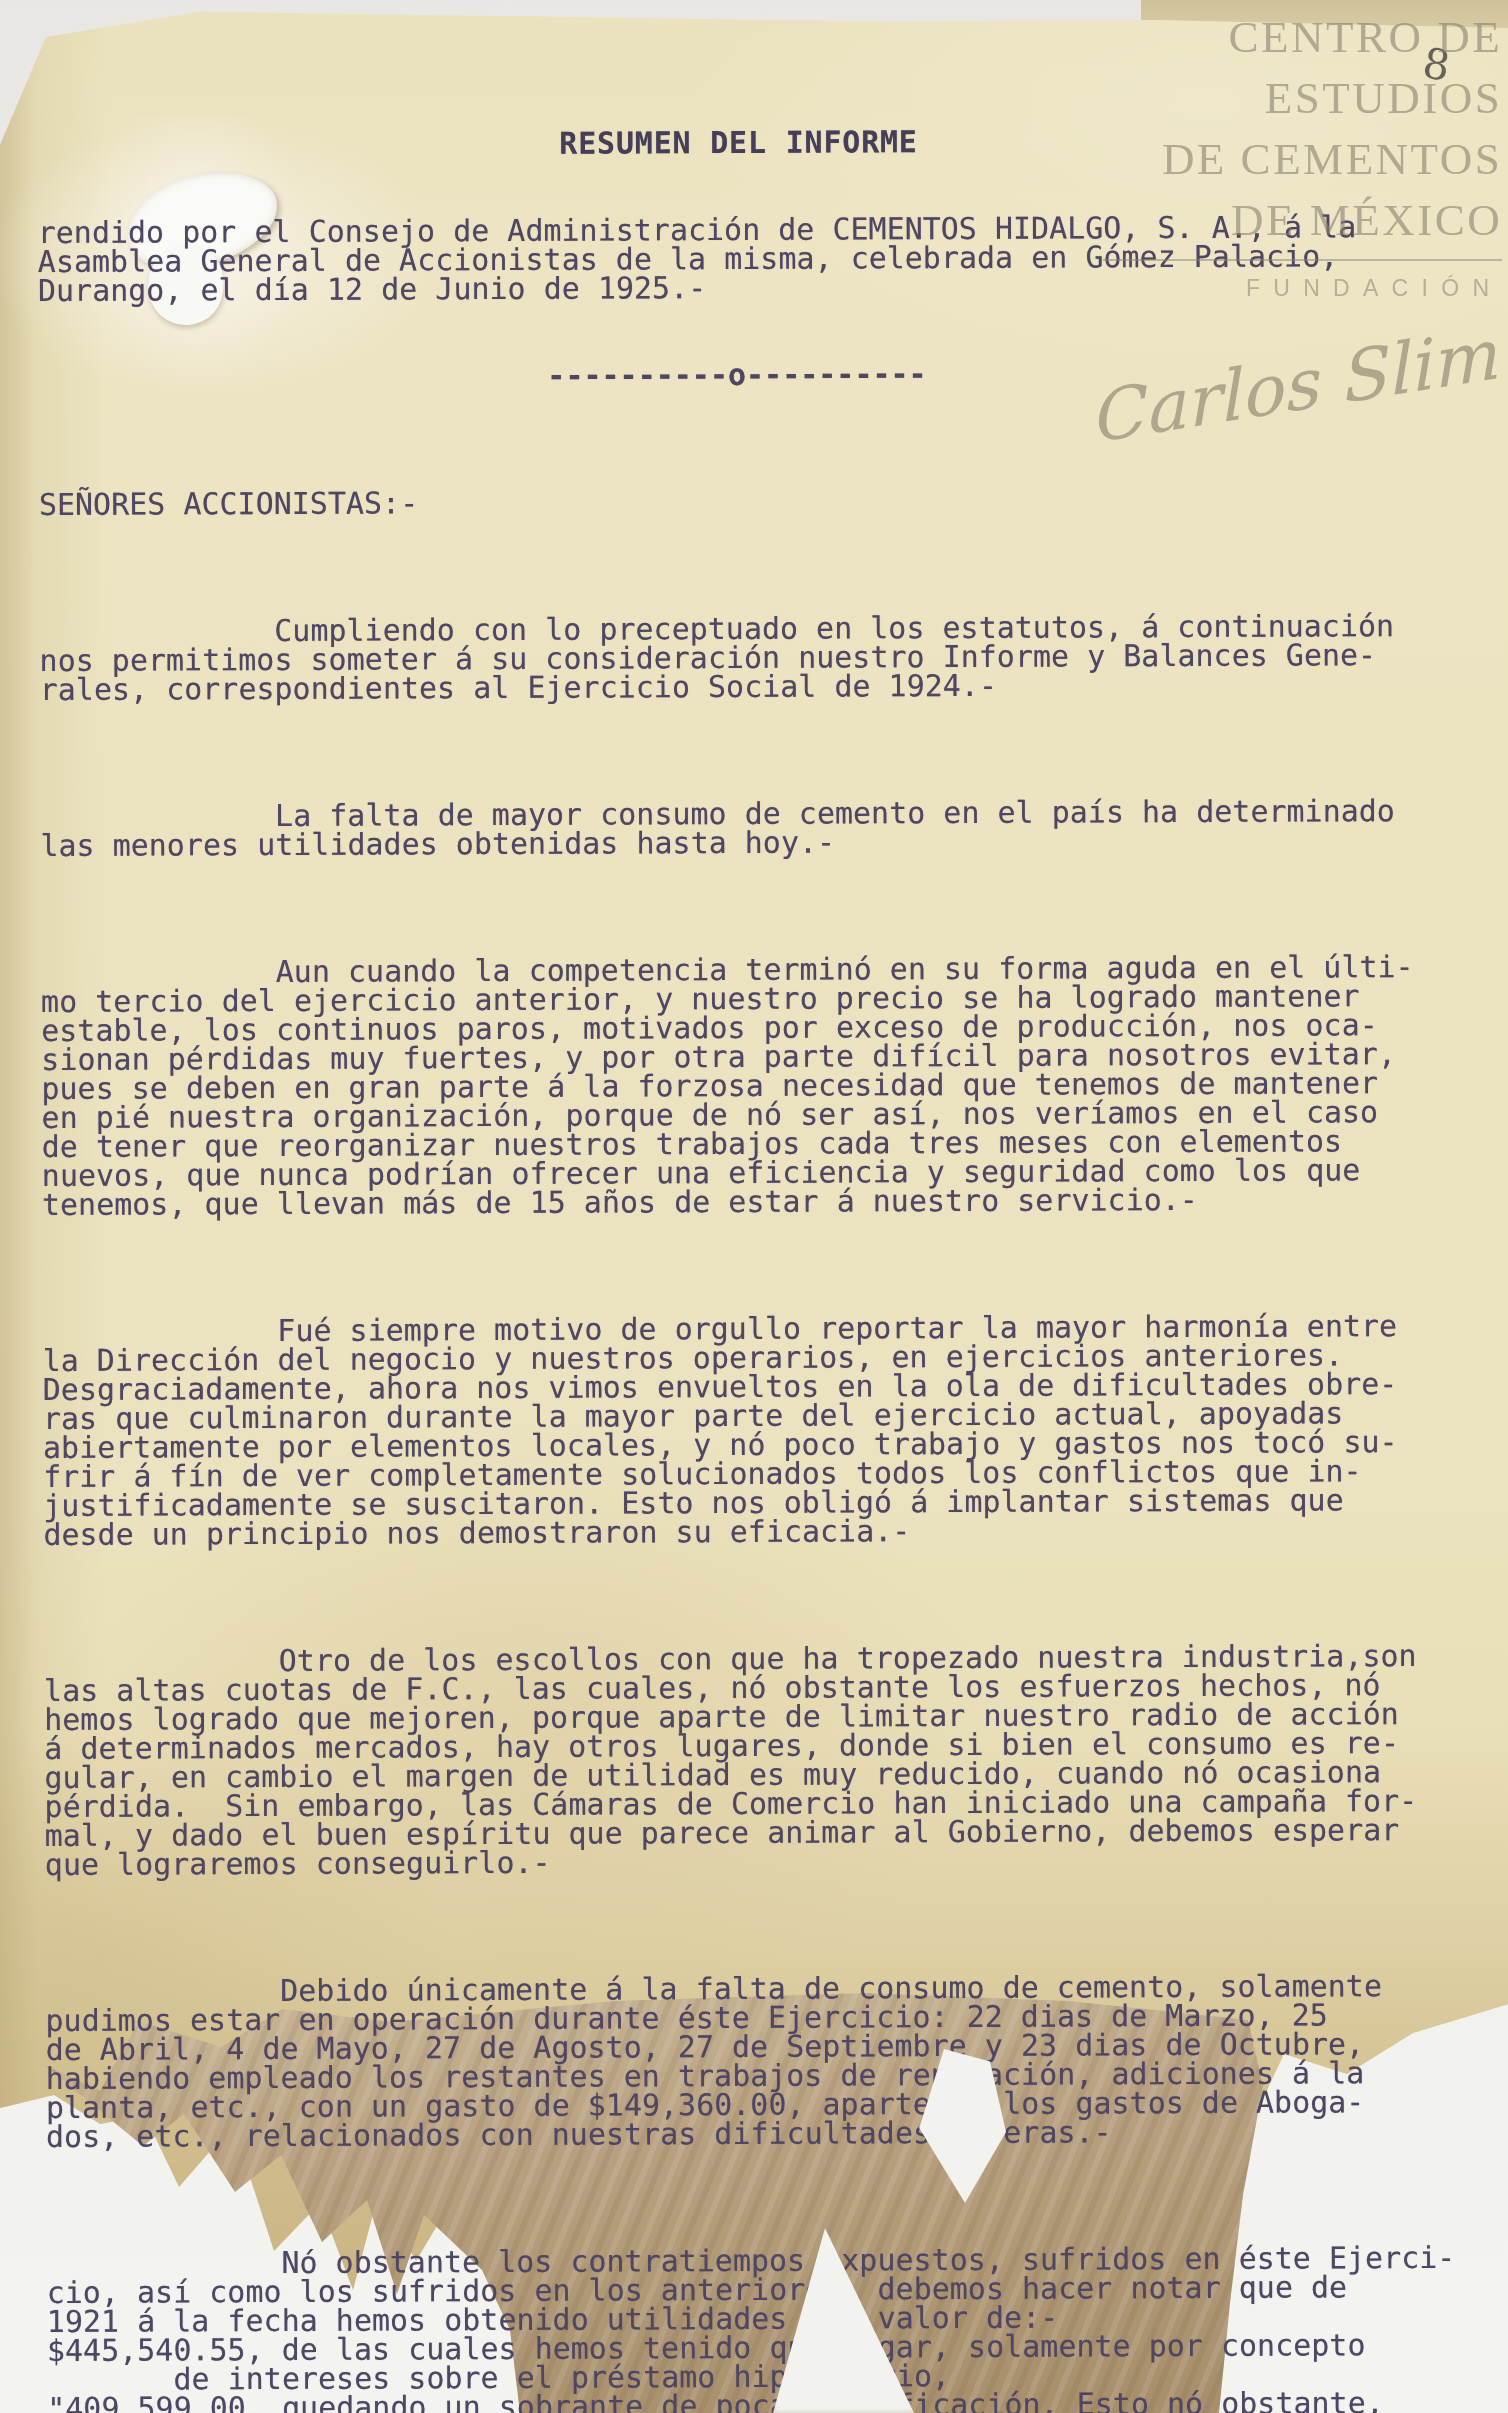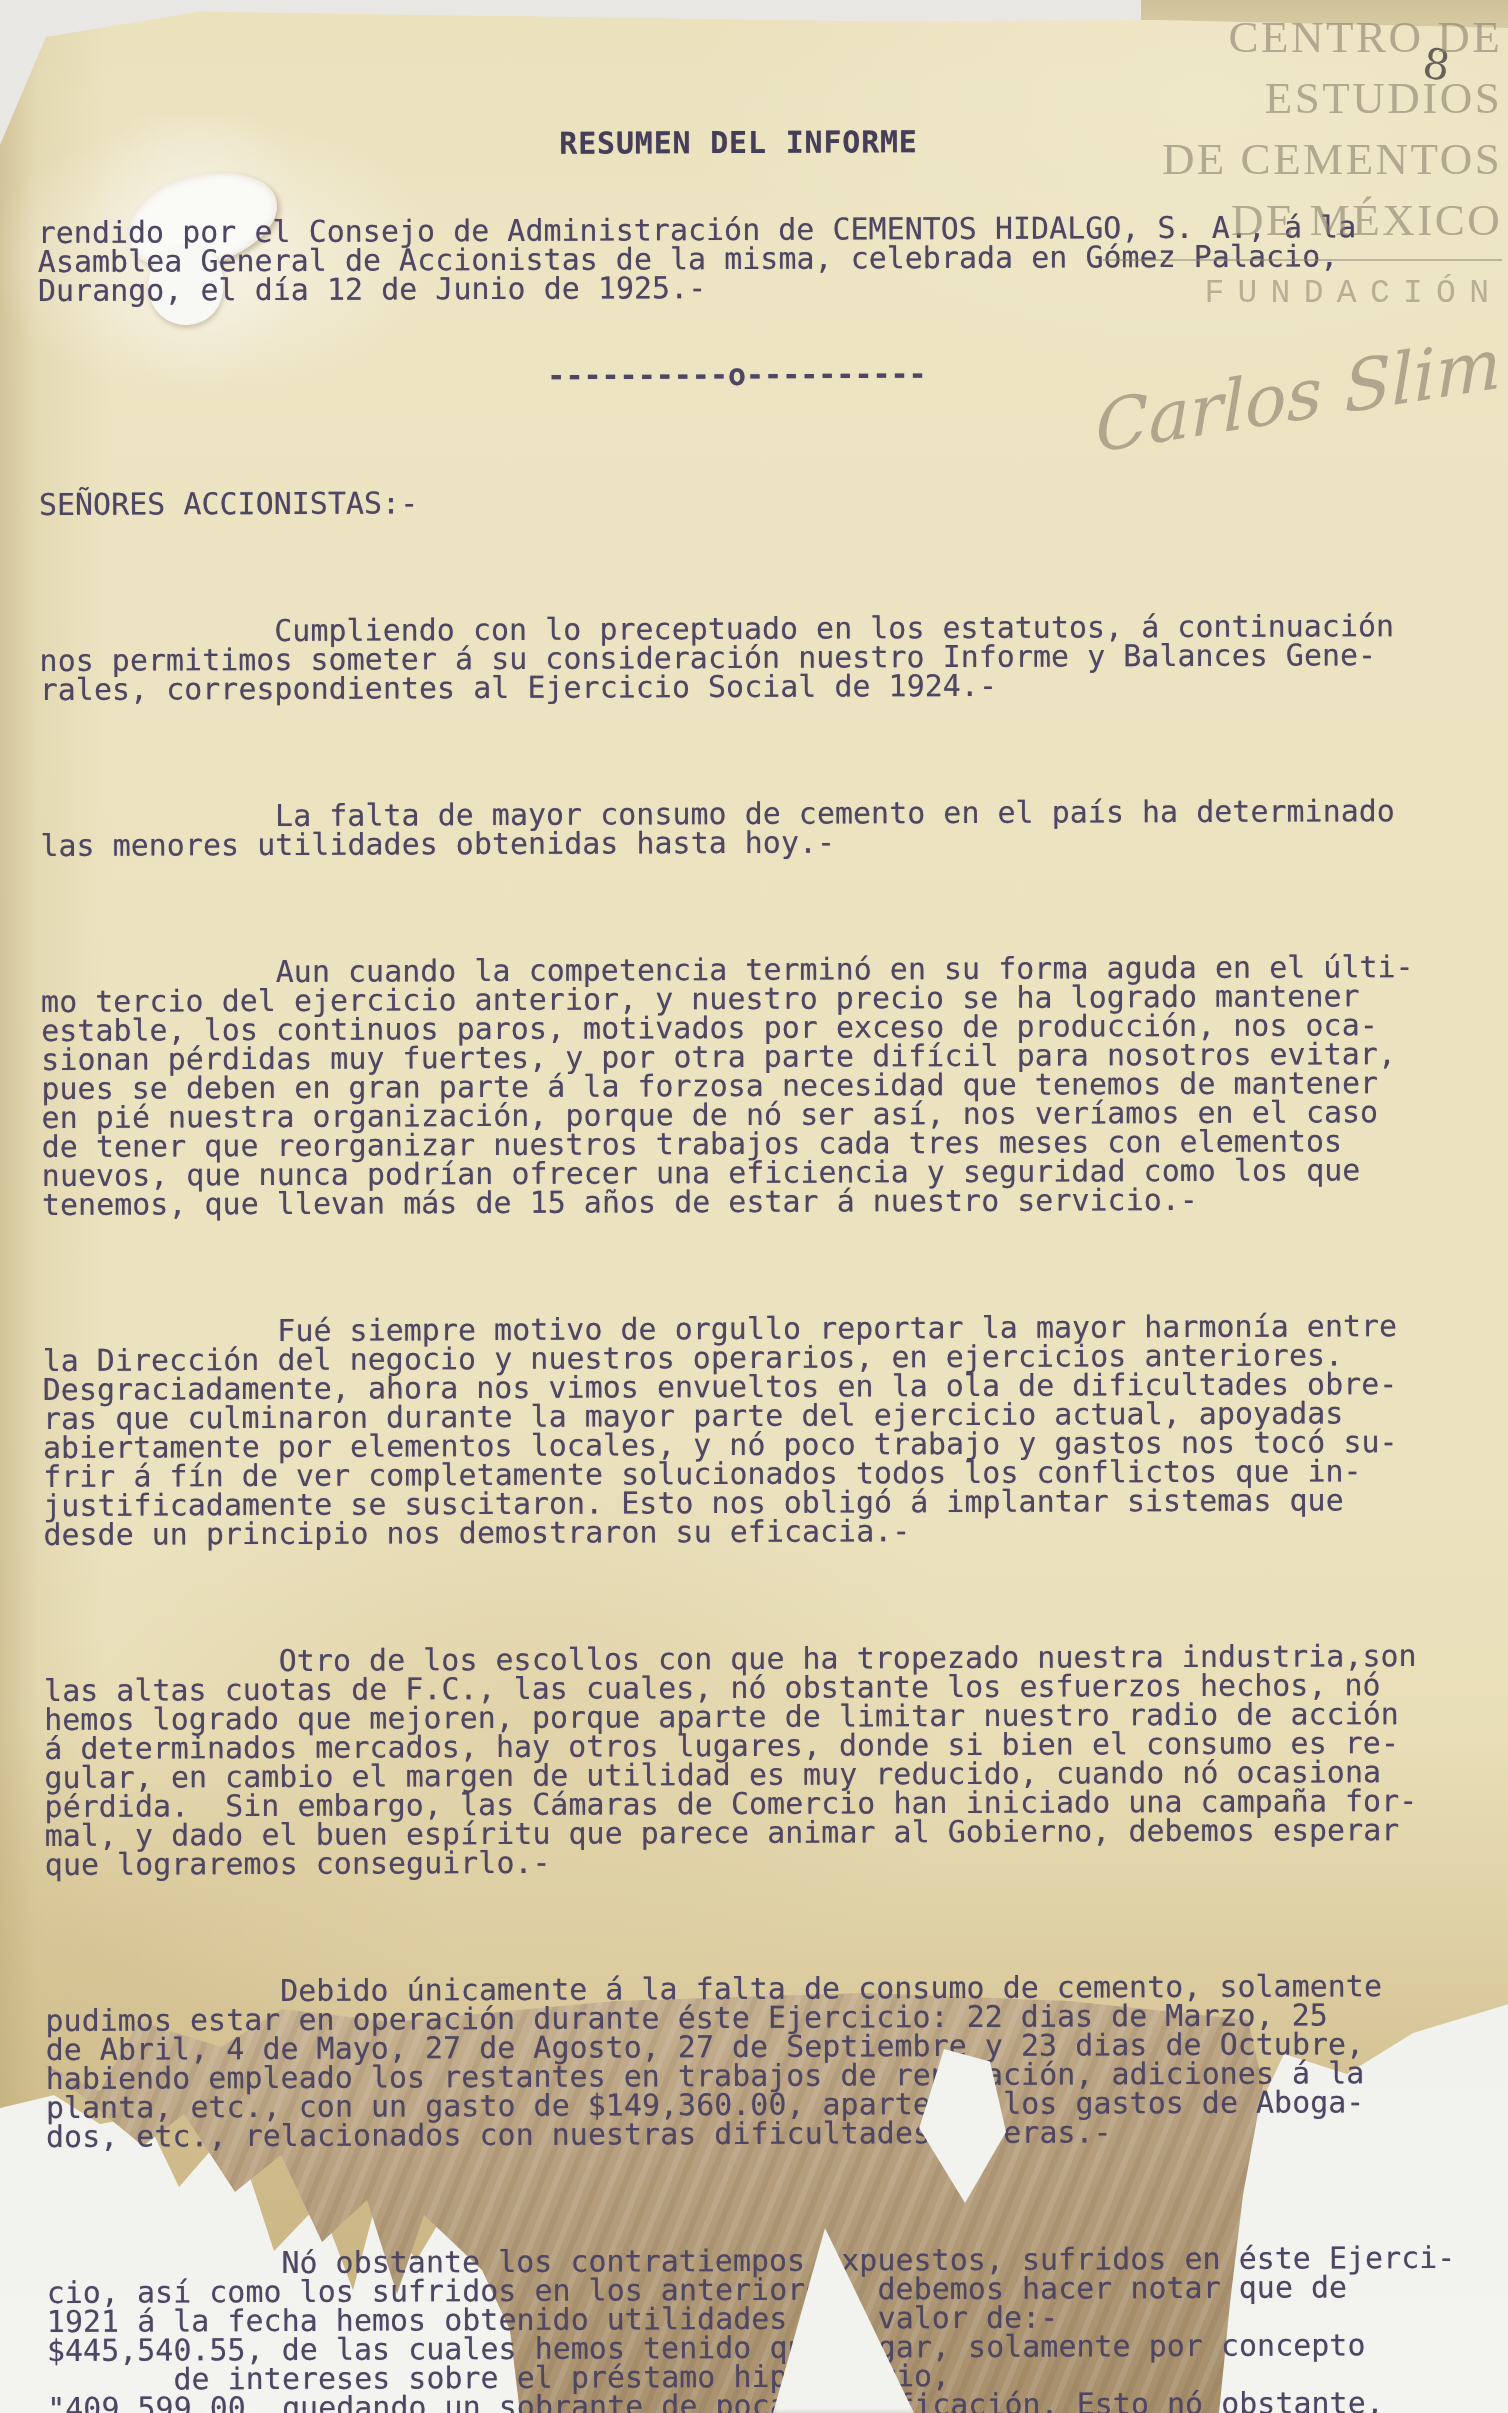--- a/index.html
+++ b/index.html
@@ -58,21 +58,21 @@
   .tear1{left:773px;top:2228px;width:166px;height:185px;
          clip-path:polygon(52px 0px,141px 185px,0px 185px);box-shadow:inset 0 0 5px rgba(140,120,80,.4);}
   .tear2{left:915px;top:2049px;width:96px;height:154px;
          clip-path:polygon(29px 0px,75px 12.5px,91px 83px,50px 154px,4.2px 79px);}
   
   .wm{position:absolute;top:7px;right:0;width:449px;z-index:9;text-align:right;
       font-family:"Liberation Serif","DejaVu Serif",serif;color:rgba(138,130,112,.62);
       padding-right:6.7px;pointer-events:none;}
   .wm-line{font-size:45px;line-height:61px;letter-spacing:2.5px;}
   .wm-rule{border-top:2.5px solid rgba(138,130,112,.5);width:399px;margin:8.3px 0 8.3px auto;}
-  .wm-found{font-family:Liberation Mono, monospace;font-size:33px;
+  .wm-found{font-family:Liberation Sans, sans-serif;font-size:23px;
       letter-spacing:13.3px;color:rgba(138,130,112,.55);margin-top:14px;}
   .wm-sig{font-family:"DejaVu Serif",serif;font-style:italic;font-size:70px;line-height:75px;
       transform:rotate(-9deg) skewX(-8deg);transform-origin:85% 50%;margin-top:25px;
       color:rgba(130,122,104,.58);}
   .pencil-8{position:absolute;left:1423px;top:40px;z-index:7;font-family:"DejaVu Serif",serif;
       font-size:42px;color:#514b49;transform:rotate(9deg);opacity:.85;}
 </style>
 </head>
 <body>
 

